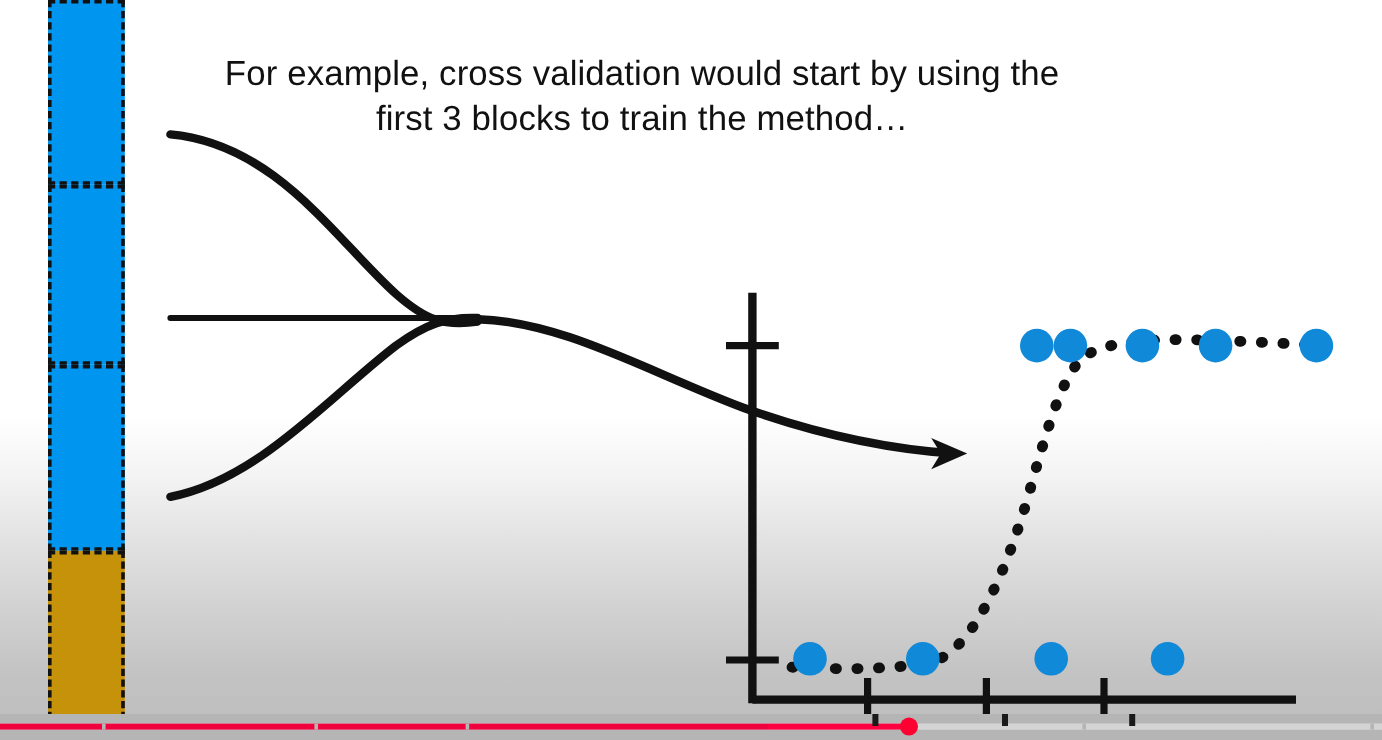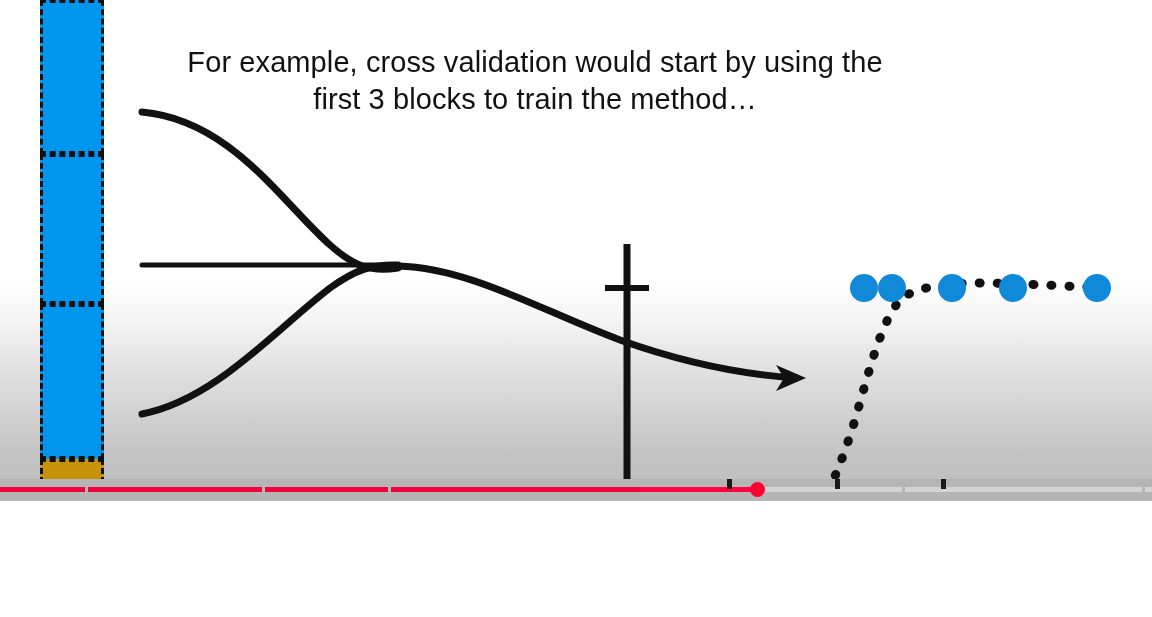--- a/index.html
+++ b/index.html
@@ -4,21 +4,21 @@
 <style>
   * { margin:0; padding:0; box-sizing:border-box; }
   html, body {
     width:1152px; height:617px;
     overflow:hidden;
     background:#ffffff;
     font-family:"Liberation Sans", sans-serif;
   }
   #stage {
     position:relative;
-    width:1152px; height:501px;
+    width:1152px; height:617px;
     overflow:hidden;
   }
   
   #slide-bg {
     position:absolute; inset:0;
     background:linear-gradient(to bottom,
         #ffffff 0%, #ffffff 56%, #f4f4f4 64%,
         #e4e4e4 72%, #d2d2d2 82%, #c3c3c3 91%, #bdbdbd 100%);
   }
   

